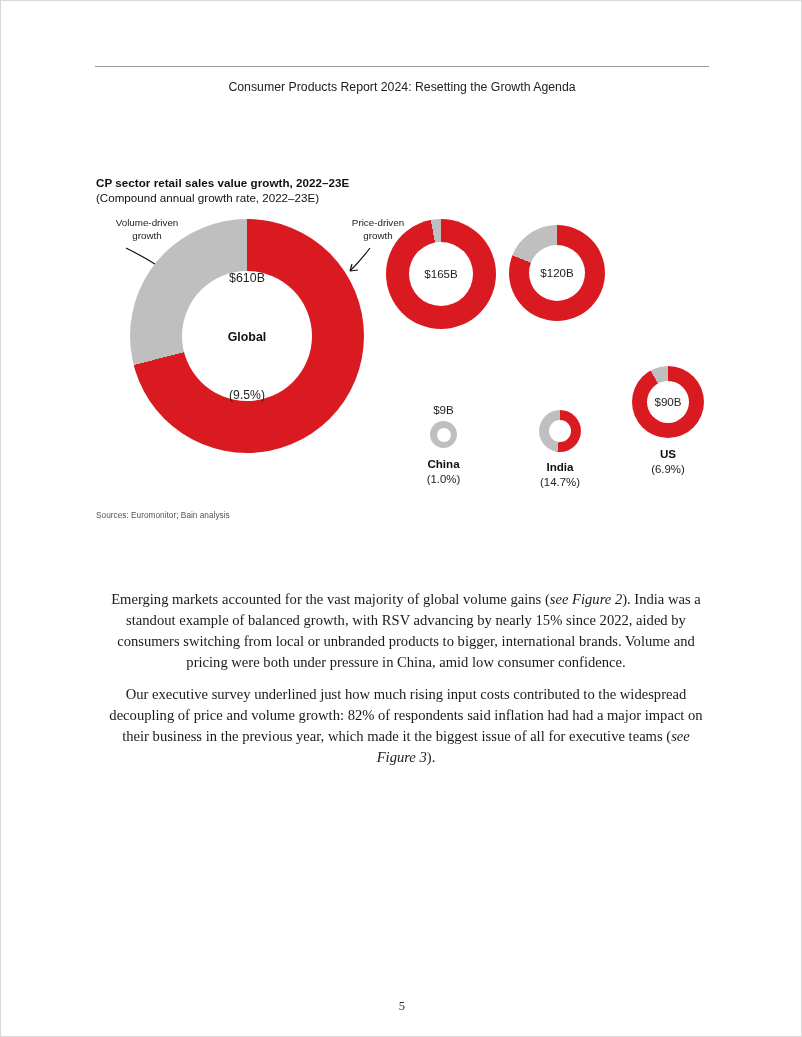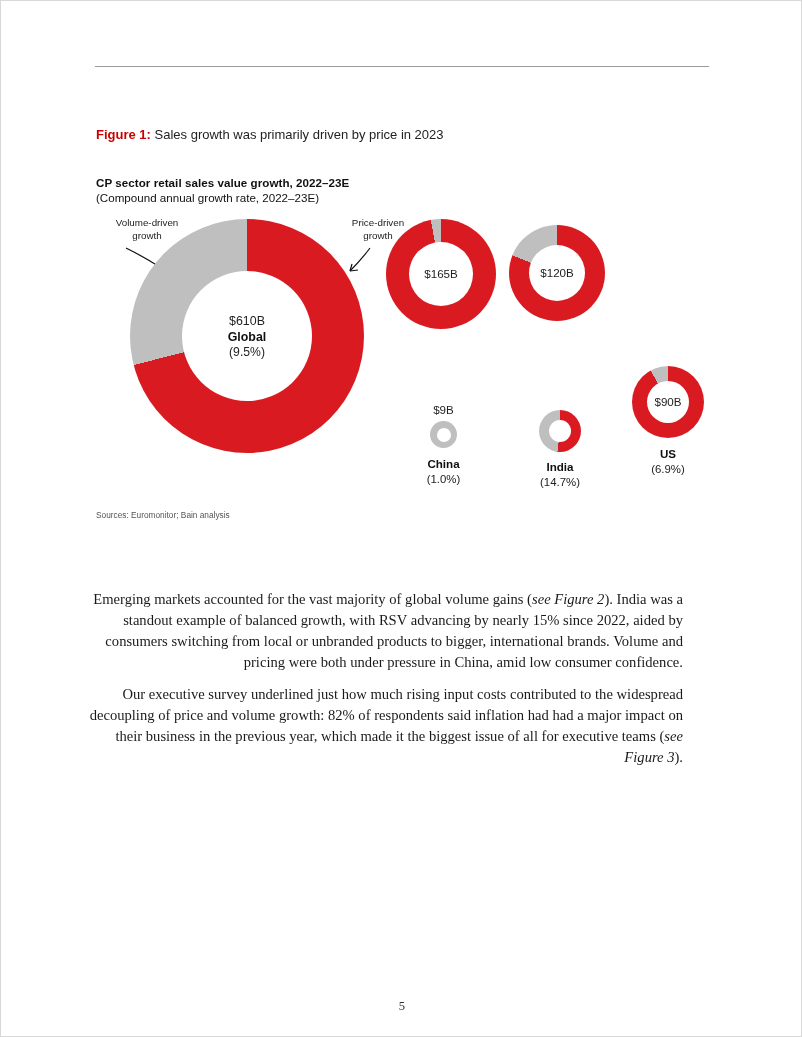--- a/index.html
+++ b/index.html
@@ -183,27 +183,27 @@
     position: absolute;
     top: 509px;
     left: 95px;
     font-size: 8.3px;
     color: #555555;
   }
 
   
   .body-copy {
     position: absolute;
-    left: 84px;
+    left: 106px;
     width: 598px;
     font-family: "Liberation Serif", serif;
     font-size: 14.6px;
     line-height: 21.2px;
     color: #1a1a1a;
-    text-align: right;
+    text-align: center;
   }
   .para-1 { top: 573px; }
   .para-2 { top: 668px; }
   .body-copy em { font-style: italic; }
 
   .page-number {
     position: absolute;
     top: 998px;
     left: 0;
     width: 802px;
@@ -214,24 +214,22 @@
   }
 </style>
 </head>
 <body>
 
 <div class="page">
 
 
   <div class="rule"></div>
 
-
-  <div class="figure-caption">
-    <span class="fig-label">Figure 1:</span><span> Sales growth was primarily driven by price in 2023</span>
-  </div>
+  <div class="report-title">Consumer Products Report 2024: Resetting the Growth Agenda</div>
+
 
   <div class="chart-title">CP sector retail sales value growth, 2022–23E</div>
   <div class="chart-subtitle">(Compound annual growth rate, 2022–23E)</div>
 
   <div class="chart-area">
 
     <div class="annot" style="left:-1px; top:6px;">
       Volume-driven<br>growth
     </div>
     <svg class="annot-arrow" style="left:26px; top:35px;" width="60" height="36" viewBox="0 0 60 36">
@@ -242,21 +240,21 @@
     <div class="annot" style="left:230px; top:6px;">
       Price-driven<br>growth
     </div>
     <svg class="annot-arrow" style="left:238px; top:35px;" width="46" height="34" viewBox="0 0 46 34">
       <path d="M36 2 C 30 10, 24 17, 16 25" stroke="#111" stroke-width="1.2" fill="none"></path>
       <path d="M16 25 L24 24 M16 25 L18 18" stroke="#111" stroke-width="1.2" fill="none"></path>
     </svg>
 
     <div class="donut-group" style="left:34px; top:8px;">
       <div class="donut" id="d-global" style="width: 234px; height: 234px; background: conic-gradient(rgb(218, 26, 33) 0%, rgb(218, 26, 33) 71%, rgb(191, 191, 191) 71%, rgb(191, 191, 191) 100%);">
-        <div class="donut-hole" style="width:130px;height:130px;">
+        <div class="donut-hole" style="width:130px;height:130px;gap:43px;">
           <div class="val-inside big">$610B</div>
           <div class="name-inside">Global</div>
           <div class="pct-inside">(9.5%)</div>
         </div>
       </div>
     </div>
 
     <div class="donut-group" style="left:290px; top:8px;">
       <div class="donut" id="d-europe" style="width: 110px; height: 110px; background: conic-gradient(rgb(218, 26, 33) 0%, rgb(218, 26, 33) 97%, rgb(191, 191, 191) 97%, rgb(191, 191, 191) 100%);">
         <div class="donut-hole" style="width:64px;height:64px;">

